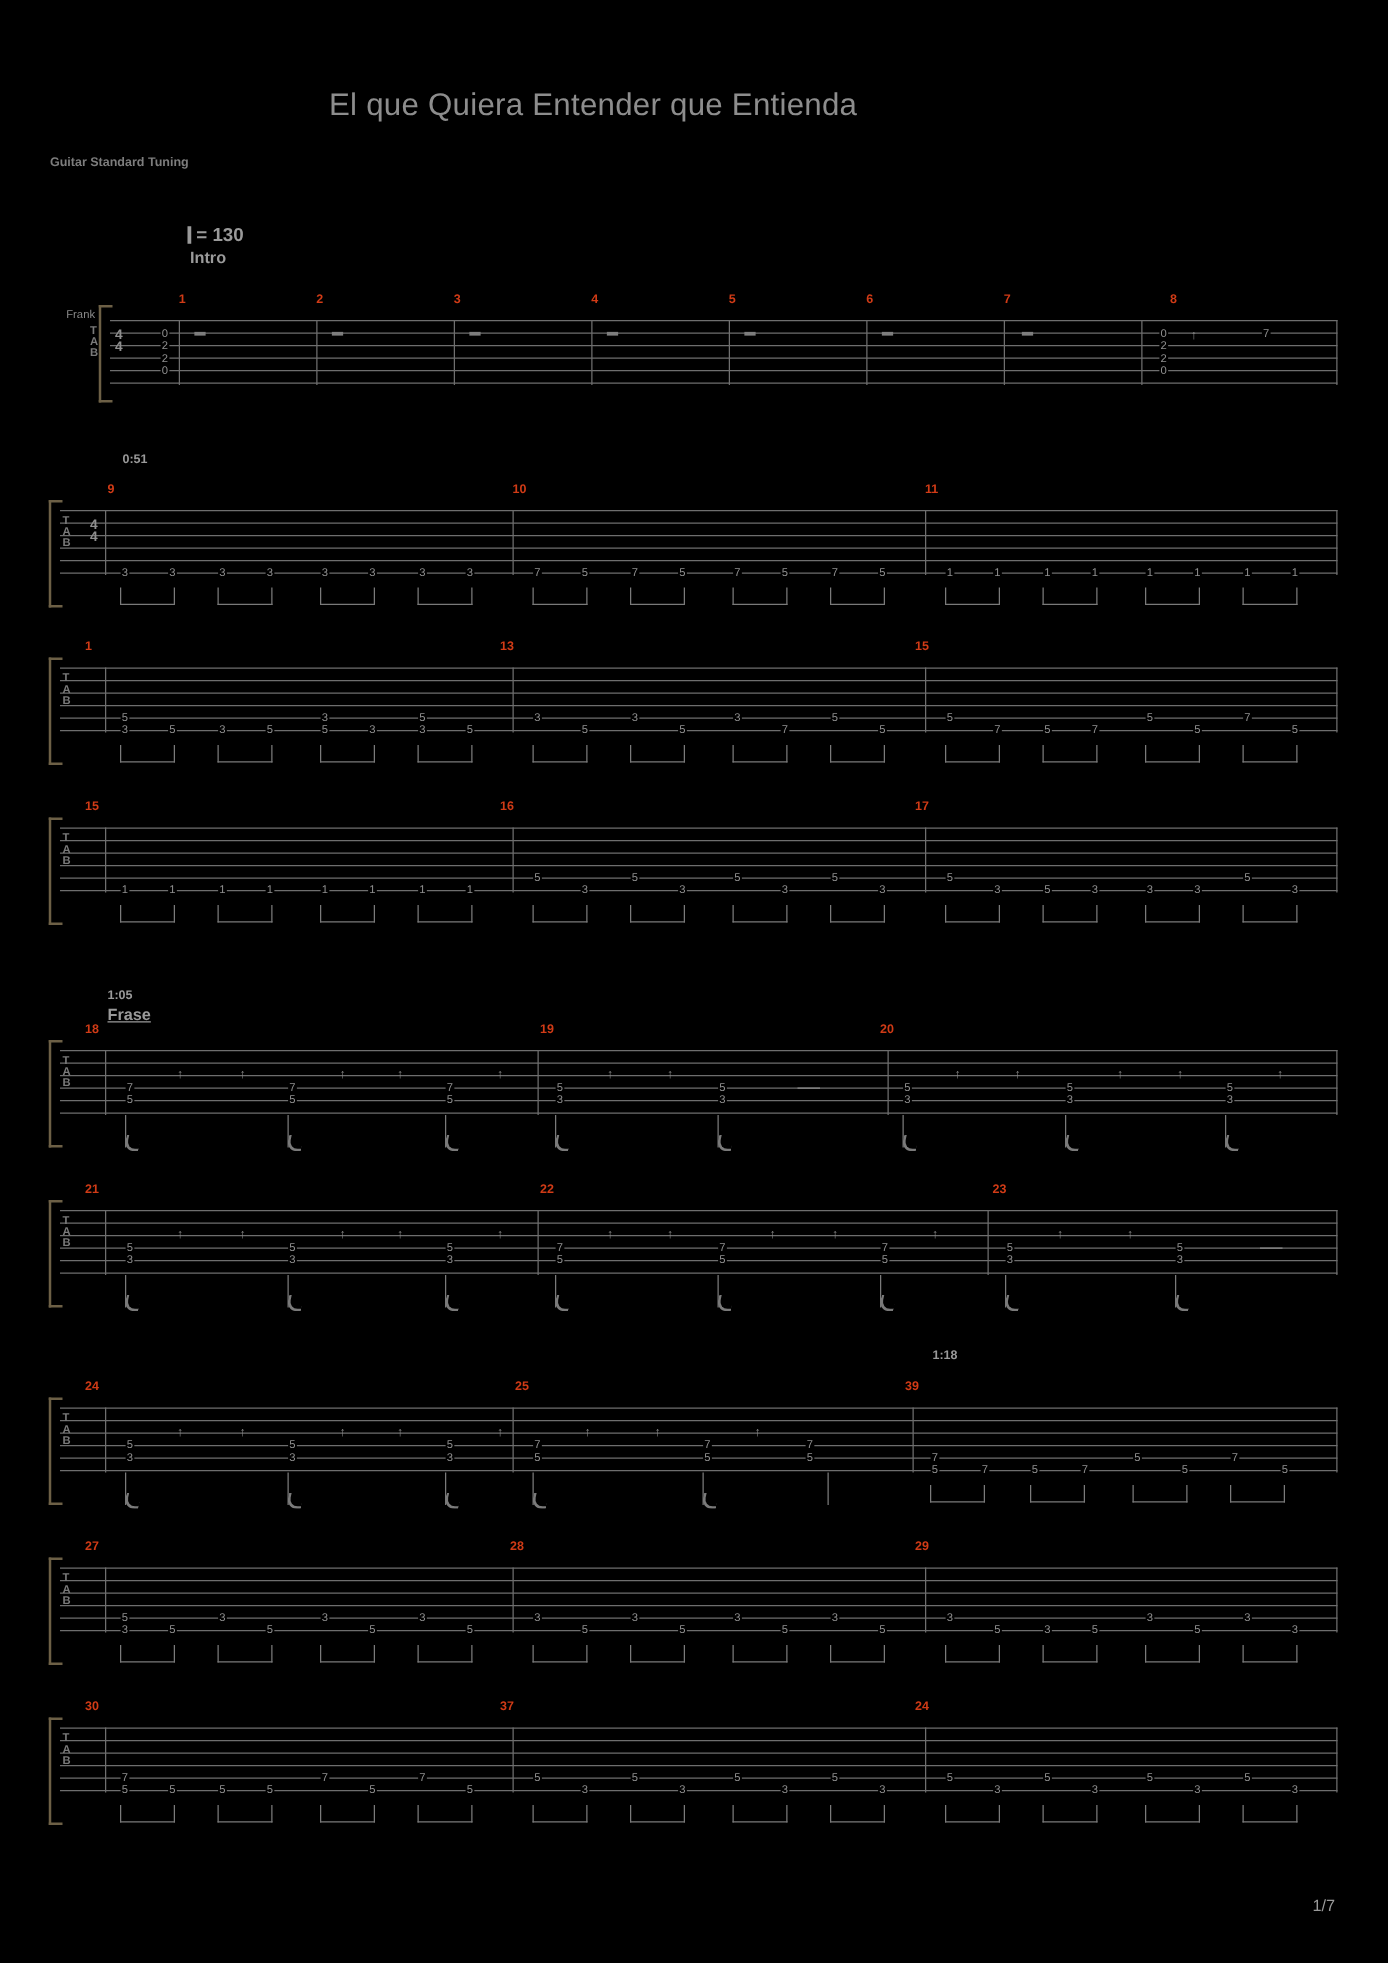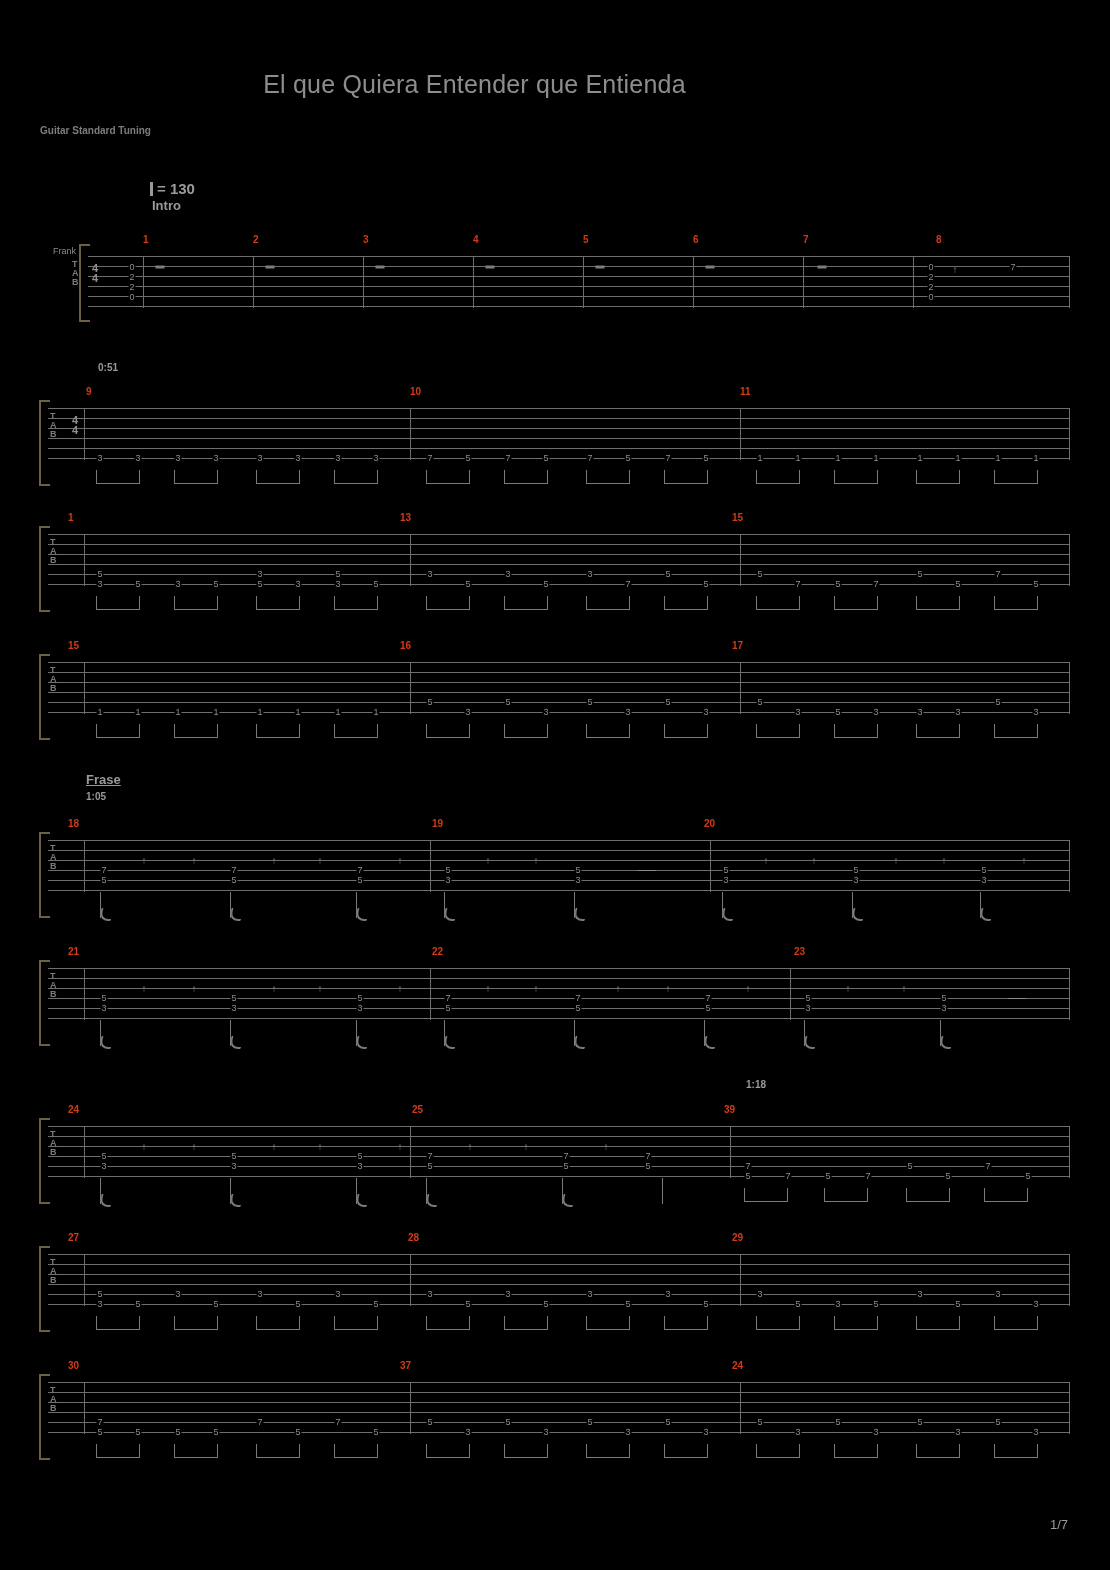--- a/index.html
+++ b/index.html
@@ -88,21 +88,21 @@
 
   <div class="title">El que Quiera Entender que Entienda</div>
   <div class="tuning">Guitar Standard Tuning</div>
 
   <div class="tempo">
     <span class="note"></span><span>= 130</span>
   </div>
 
   <div class="section-label" style="top:198px;left:152px;">Intro</div>
   <div class="time-label" style="top:362px;left:98px;">0:51</div>
-  <div class="section-label" style="top:772px;left:86px;text-decoration:underline;">Frase</div>
+  <div class="section-label" style="top:804px;left:86px;text-decoration:underline;">Frase</div>
   <div class="time-label" style="top:791px;left:86px;">1:05</div>
   <div class="time-label" style="top:1079px;left:746px;">1:18</div>
 
   <div class="player-name" style="top:246px;left:53px;">Frank</div>
 
   <div class="pagenum">1/7</div>
 
   <div class="system" style="left:88px;top:256px;width:982px;height:52px;">
     <div class="brace" style="left:-9px;top:-12px;height:74px;"></div>
     <div class="staff">

